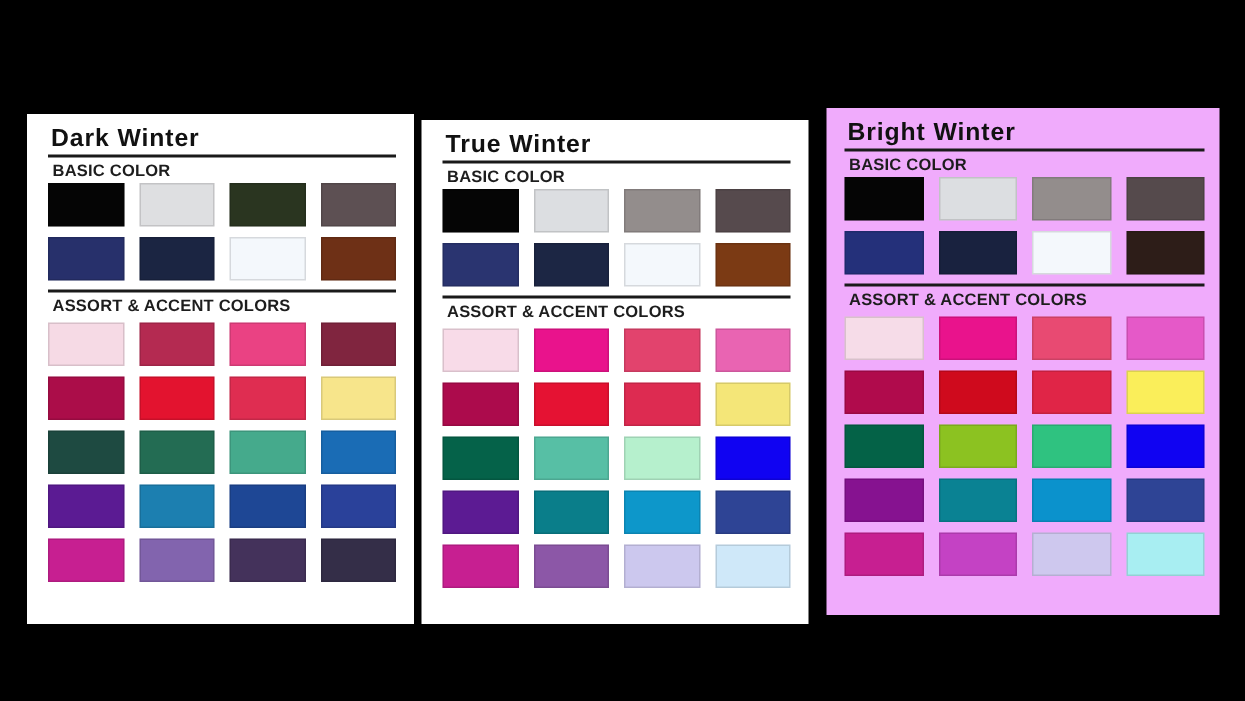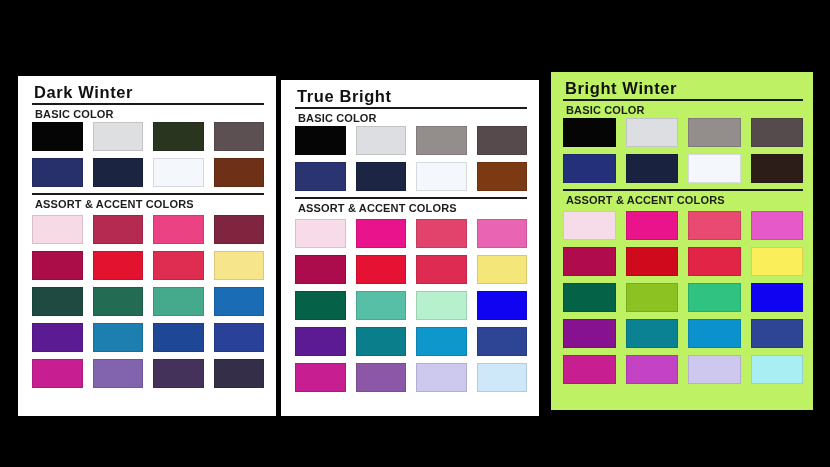--- a/index.html
+++ b/index.html
@@ -140,21 +140,21 @@
         <div class="swatch" title="#c71f91" style="background-color: rgb(199, 31, 145);"></div>
         <div class="swatch" title="#8264ae" style="background-color: rgb(130, 100, 174);"></div>
         <div class="swatch" title="#44325b" style="background-color: rgb(68, 50, 91);"></div>
         <div class="swatch" title="#342e48" style="background-color: rgb(52, 46, 72);"></div>
       </div>
     </div>
   </div>
 
   <div class="panel" id="panel-true" style="background: rgb(255, 255, 255);">
     <div class="panel-inner">
-      <div class="panel-title">True Bright</div>
+      <div class="panel-title">True Winter</div>
       <div class="rule"></div>
       <div class="section-label">BASIC COLOR</div>
       <div class="swatch-grid">
         <div class="swatch" title="#050505" style="background-color: rgb(5, 5, 5);"></div>
         <div class="swatch" title="#dcdee1" style="background-color: rgb(220, 222, 225);"></div>
         <div class="swatch" title="#938d8c" style="background-color: rgb(147, 141, 140);"></div>
         <div class="swatch" title="#564a4d" style="background-color: rgb(86, 74, 77);"></div>
         <div class="swatch" title="#2a3470" style="background-color: rgb(42, 52, 112);"></div>
         <div class="swatch" title="#1c2644" style="background-color: rgb(28, 38, 68);"></div>
         <div class="swatch" title="#f4f8fc" style="background-color: rgb(244, 248, 252);"></div>
@@ -181,21 +181,21 @@
         <div class="swatch" title="#0d97ca" style="background-color: rgb(13, 151, 202);"></div>
         <div class="swatch" title="#2e4495" style="background-color: rgb(46, 68, 149);"></div>
         <div class="swatch" title="#c71f91" style="background-color: rgb(199, 31, 145);"></div>
         <div class="swatch" title="#8c57a7" style="background-color: rgb(140, 87, 167);"></div>
         <div class="swatch" title="#ccc8ee" style="background-color: rgb(204, 200, 238);"></div>
         <div class="swatch" title="#cfe8f9" style="background-color: rgb(207, 232, 249);"></div>
       </div>
     </div>
   </div>
 
-  <div class="panel" id="panel-bright" style="background: #bef264; text-decoration: underline;">
+  <div class="panel" id="panel-bright" style="background: #f0abfc; text-decoration: underline;">
     <div class="panel-inner">
       <div class="panel-title">Bright Winter</div>
       <div class="rule"></div>
       <div class="section-label">BASIC COLOR</div>
       <div class="swatch-grid">
         <div class="swatch" title="#050505" style="background-color: rgb(5, 5, 5);"></div>
         <div class="swatch" title="#dcdee1" style="background-color: rgb(220, 222, 225);"></div>
         <div class="swatch" title="#938d8c" style="background-color: rgb(147, 141, 140);"></div>
         <div class="swatch" title="#554a4c" style="background-color: rgb(85, 74, 76);"></div>
         <div class="swatch" title="#24307a" style="background-color: rgb(36, 48, 122);"></div>

